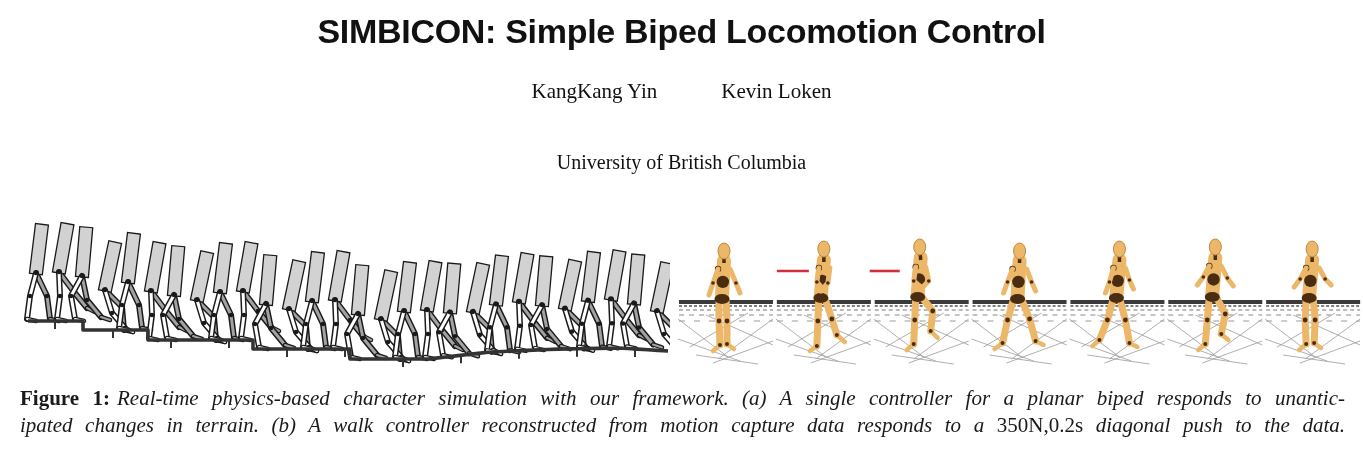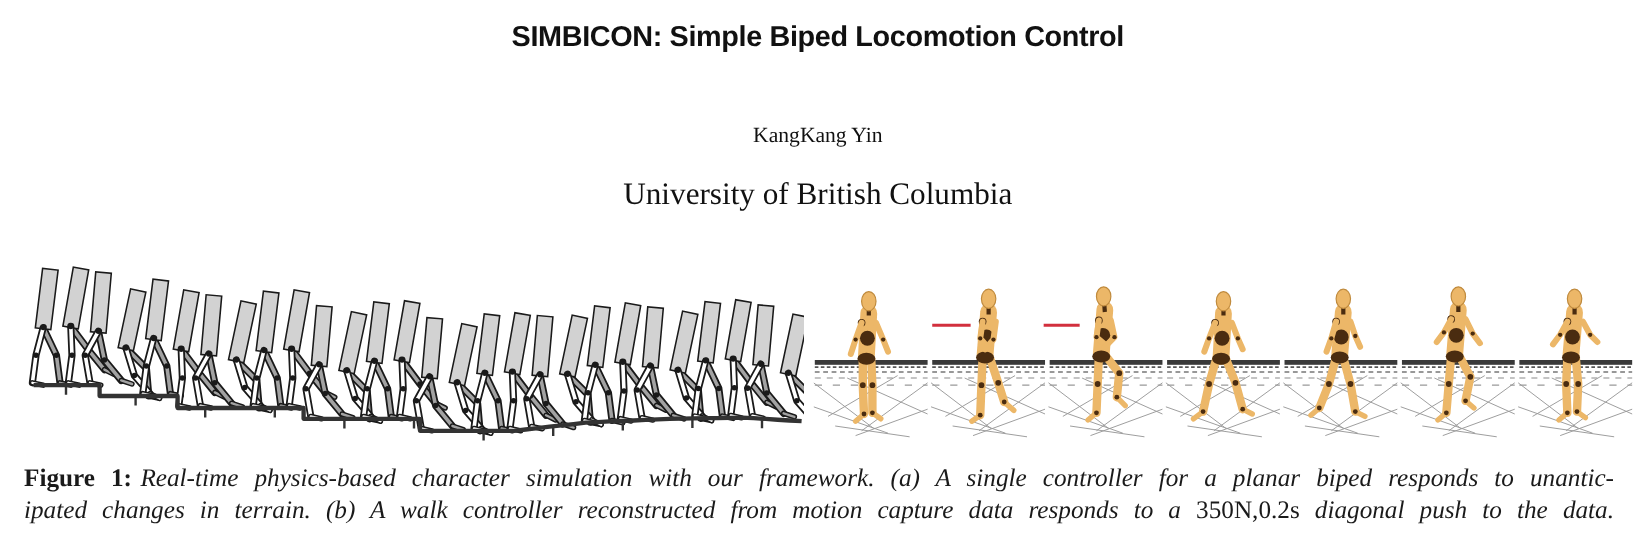--- a/index.html
+++ b/index.html
@@ -1,42 +1,43 @@
 <!DOCTYPE html>
 <html><head>
 <meta charset="utf-8">
 <style>
   html,body{margin:0;padding:0;background:#ffffff;}
   .page{position:relative;width:1363px;height:461px;background:#ffffff;overflow:hidden;
         font-family:"Liberation Serif", serif;color:#111;}
   .title{position:absolute;top:11px;left:0;right:0;margin:0;text-align:center;
-         font-family:"Liberation Sans", sans-serif;font-weight:bold;font-size:24px;
+         font-family:"Liberation Sans", sans-serif;font-weight:bold;font-size:34px;
          letter-spacing:-0.3px;line-height:40px;color:#111;}
-  .authors{position:absolute;top:96px;left:0;right:0;display:flex;justify-content:center;
-           gap:64px;font-size:18px;line-height:32px;}
+  .authors{position:absolute;top:75px;left:0;right:0;display:flex;justify-content:center;
+           gap:64px;font-size:21px;line-height:32px;}
   .author sup{font-size:62%;vertical-align:super;line-height:0;}
   .affiliation{position:absolute;top:147px;left:0;right:0;text-align:center;
-               font-size:26px;line-height:30px;}
+               font-size:20px;line-height:30px;}
   .figure-row{position:absolute;top:221px;left:20px;display:flex;gap:8px;}
   .figure-row svg{display:block;background:#fff;}
   .caption{position:absolute;top:385px;left:20px;width:1325px;
            font-size:21px;line-height:27px;font-style:italic;color:#1a1a1a;}
   .cap-line{text-align:justify;text-align-last:justify;}
   .cap-label{font-style:normal;font-weight:bold;margin-right:7px;}
   .upright{font-style:normal;}
 </style>
 </head>
 <body>
 
 <div class="page">
 
   <h1 class="title">SIMBICON: Simple Biped Locomotion Control</h1>
 
   <div class="authors">
     <span class="author"><span>KangKang Yin</span><sup></sup></span>
+    <span class="author"><span>Kevin Loken</span><sup></sup></span>
   </div>
 
   <div class="affiliation">University of British Columbia</div>
 
   <div class="figure-row">
     <svg id="panelA" width="650" height="164" viewBox="0 0 650 164">
         <g transform="translate(16,52)">
           <path d="M0,0 L11,23 L14,46" stroke="#1a1a1a" stroke-width="6" fill="none" stroke-linecap="round" stroke-linejoin="round"></path>
           <path d="M0,0 L11,23 L14,46" stroke="#a2a2a2" stroke-width="3" fill="none" stroke-linecap="round" stroke-linejoin="round"></path>
           <path d="M14,46 L23,48" stroke="#1a1a1a" stroke-width="4.5" fill="none" stroke-linecap="round" stroke-linejoin="round"></path>

